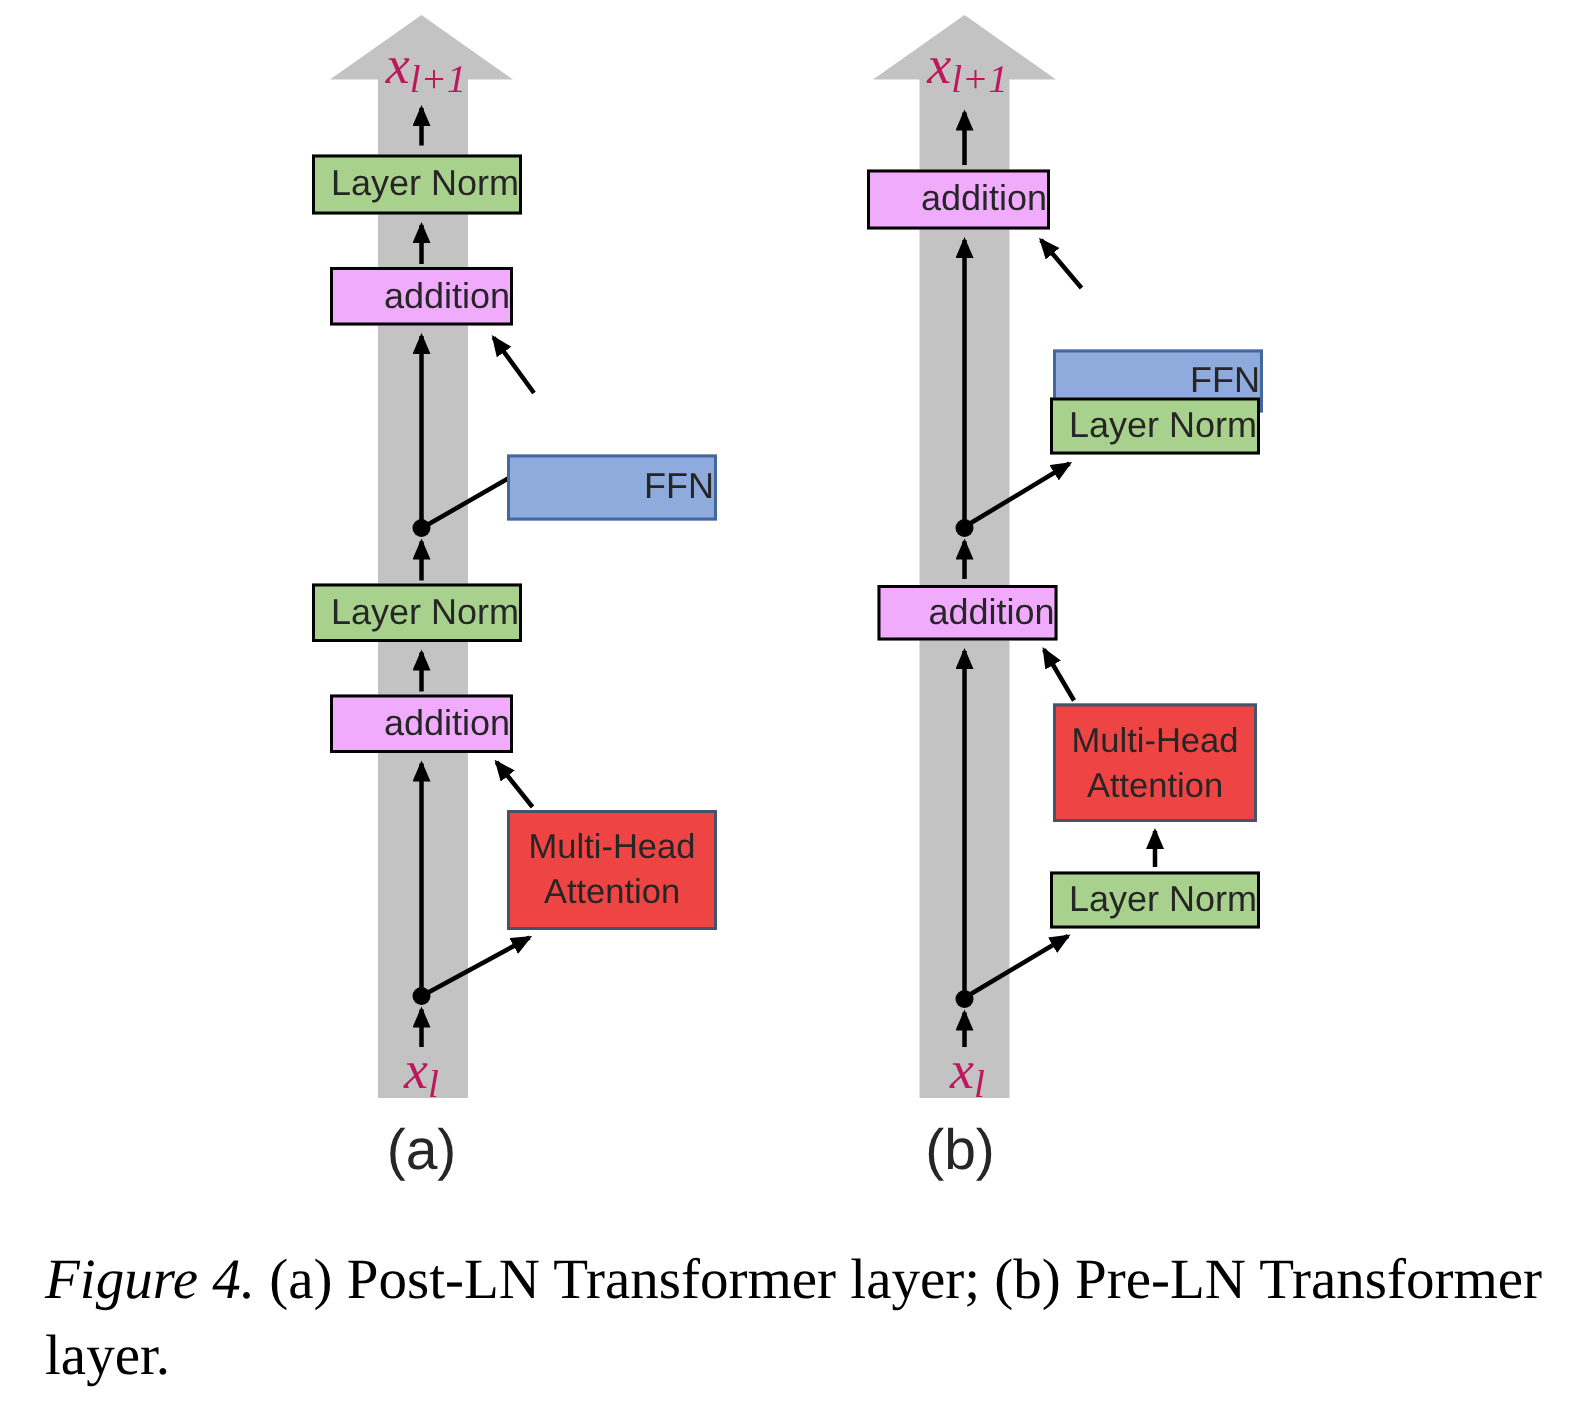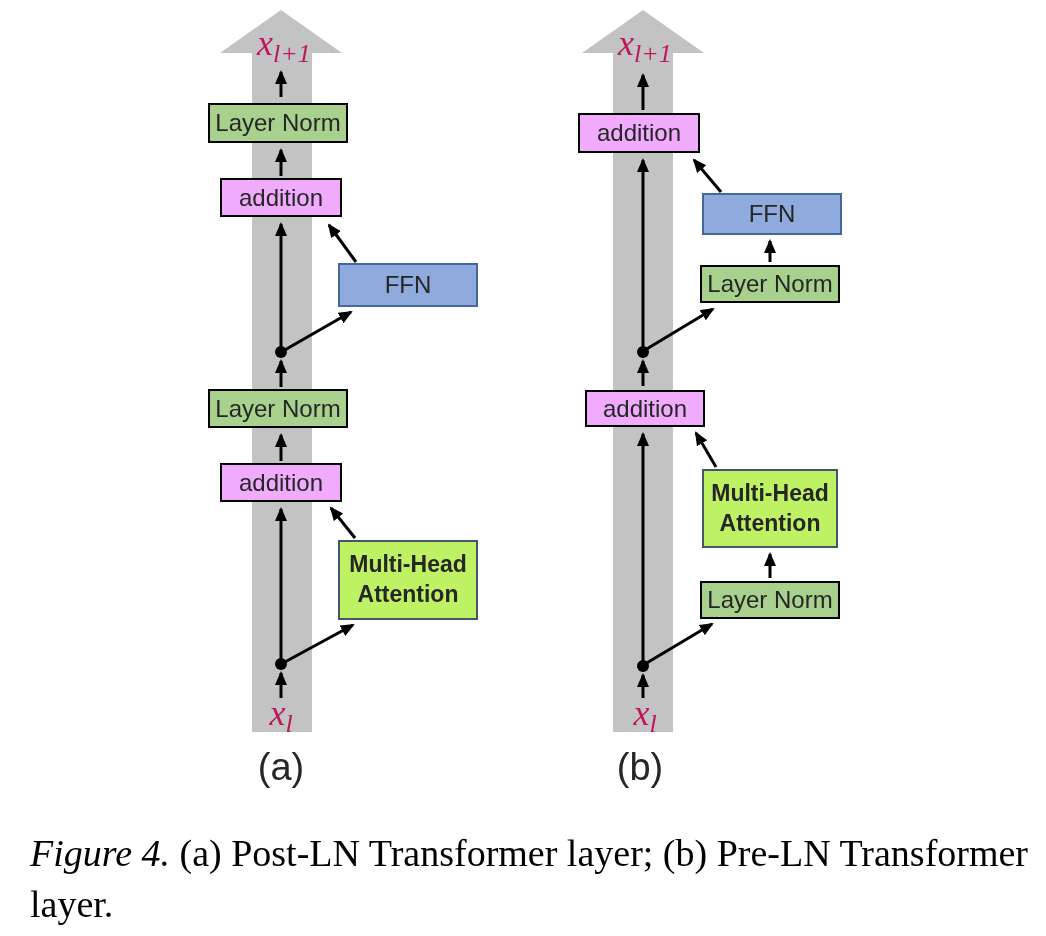--- a/index.html
+++ b/index.html
@@ -16,31 +16,31 @@
   }
   .diagram-svg {
     position: absolute;
     left: 0; top: 0;
   }
   .box {
     position: absolute;
     box-sizing: border-box;
     display: flex;
     align-items: center;
-    justify-content: center;
+    justify-content: flex-end;
     text-align: center;
     font-family: "Liberation Sans", sans-serif;
     color: #262626;
     font-size: 24px;
     line-height: 1.3;
   }
   .box.white  { background: #f0abfc; border: 2.5px solid #000000; }
   .box.green  { background: #A9D18E; border: 2.5px solid #000000; }
-  .box.blue   { background: #8FAADC; border: 2.5px solid #44679C; }
-  .box.yellow { background: #bef264; border: 2.5px solid #44546A; font-size: 23px; padding: 0 6px; font-weight: bold; }
+  .box.blue   { background: #8FAADC; border: 2.5px solid #44679C; margin-top: 40px; }
+  .box.yellow { background: #ef4444; border: 2.5px solid #44546A; font-size: 23px; padding: 0 6px; }
   .mathlab {
     position: absolute;
     font-family: "Liberation Serif", serif;
     font-style: italic;
     font-size: 36px;
     color: #be185d;
     text-align: center;
     white-space: nowrap;
   }
   .mathlab sub {

